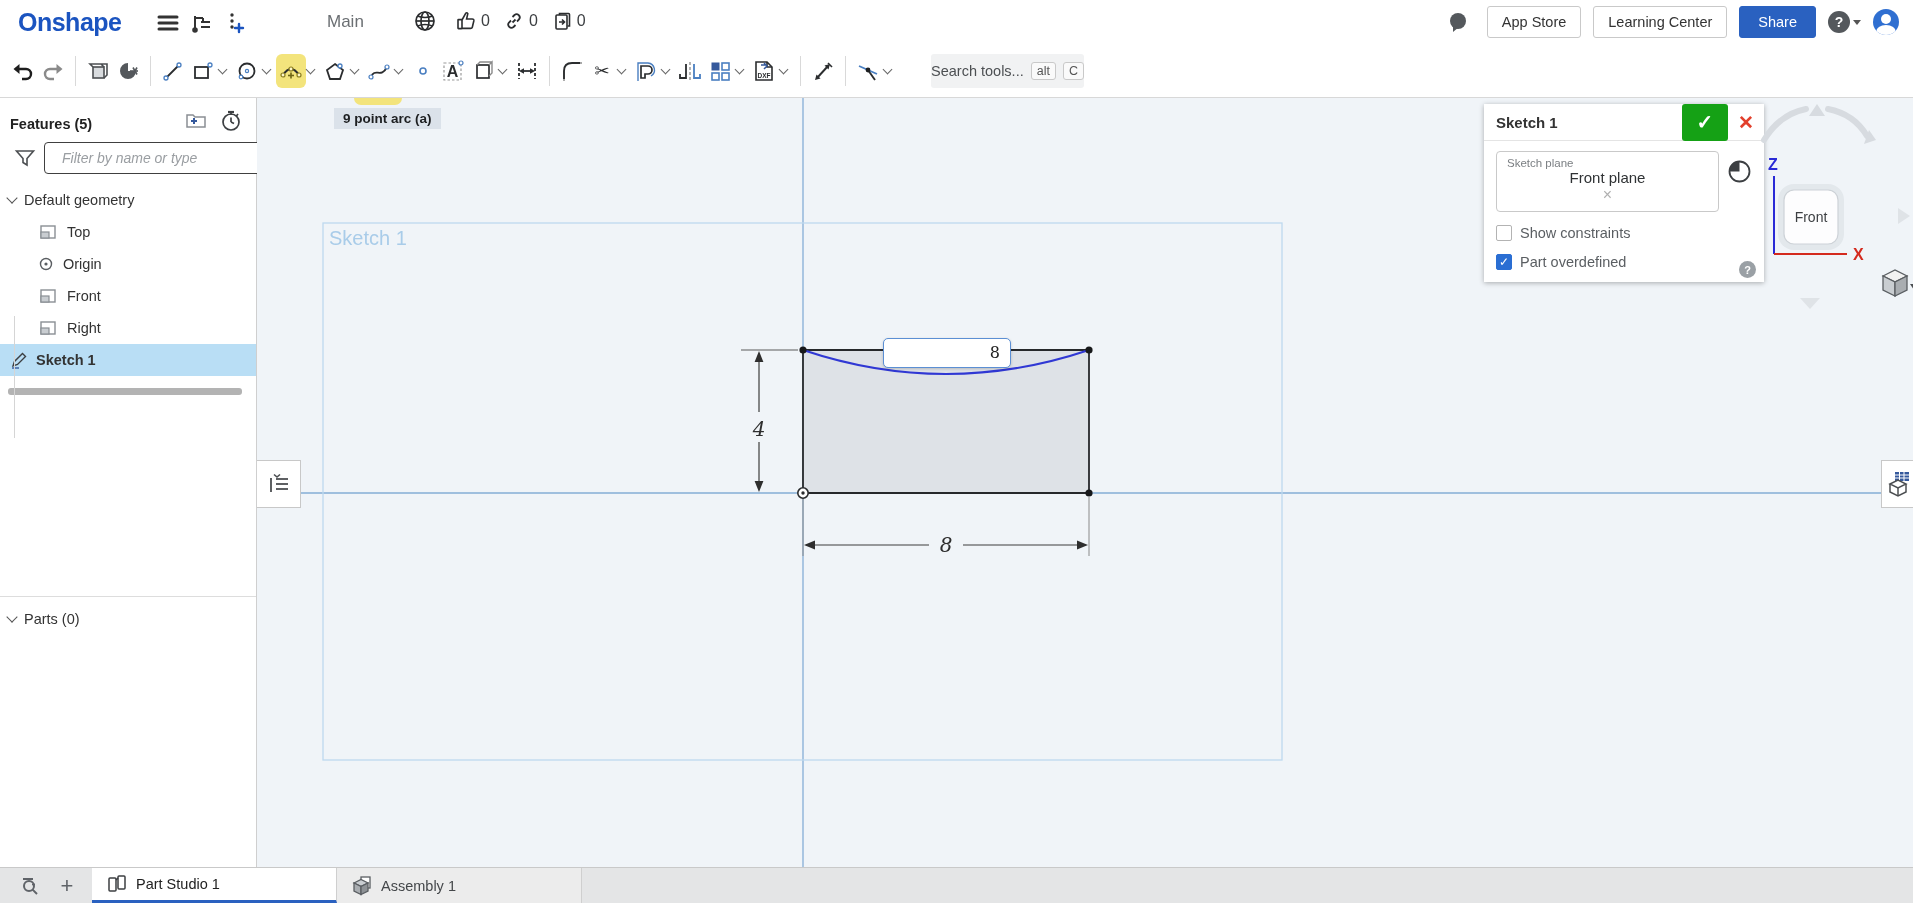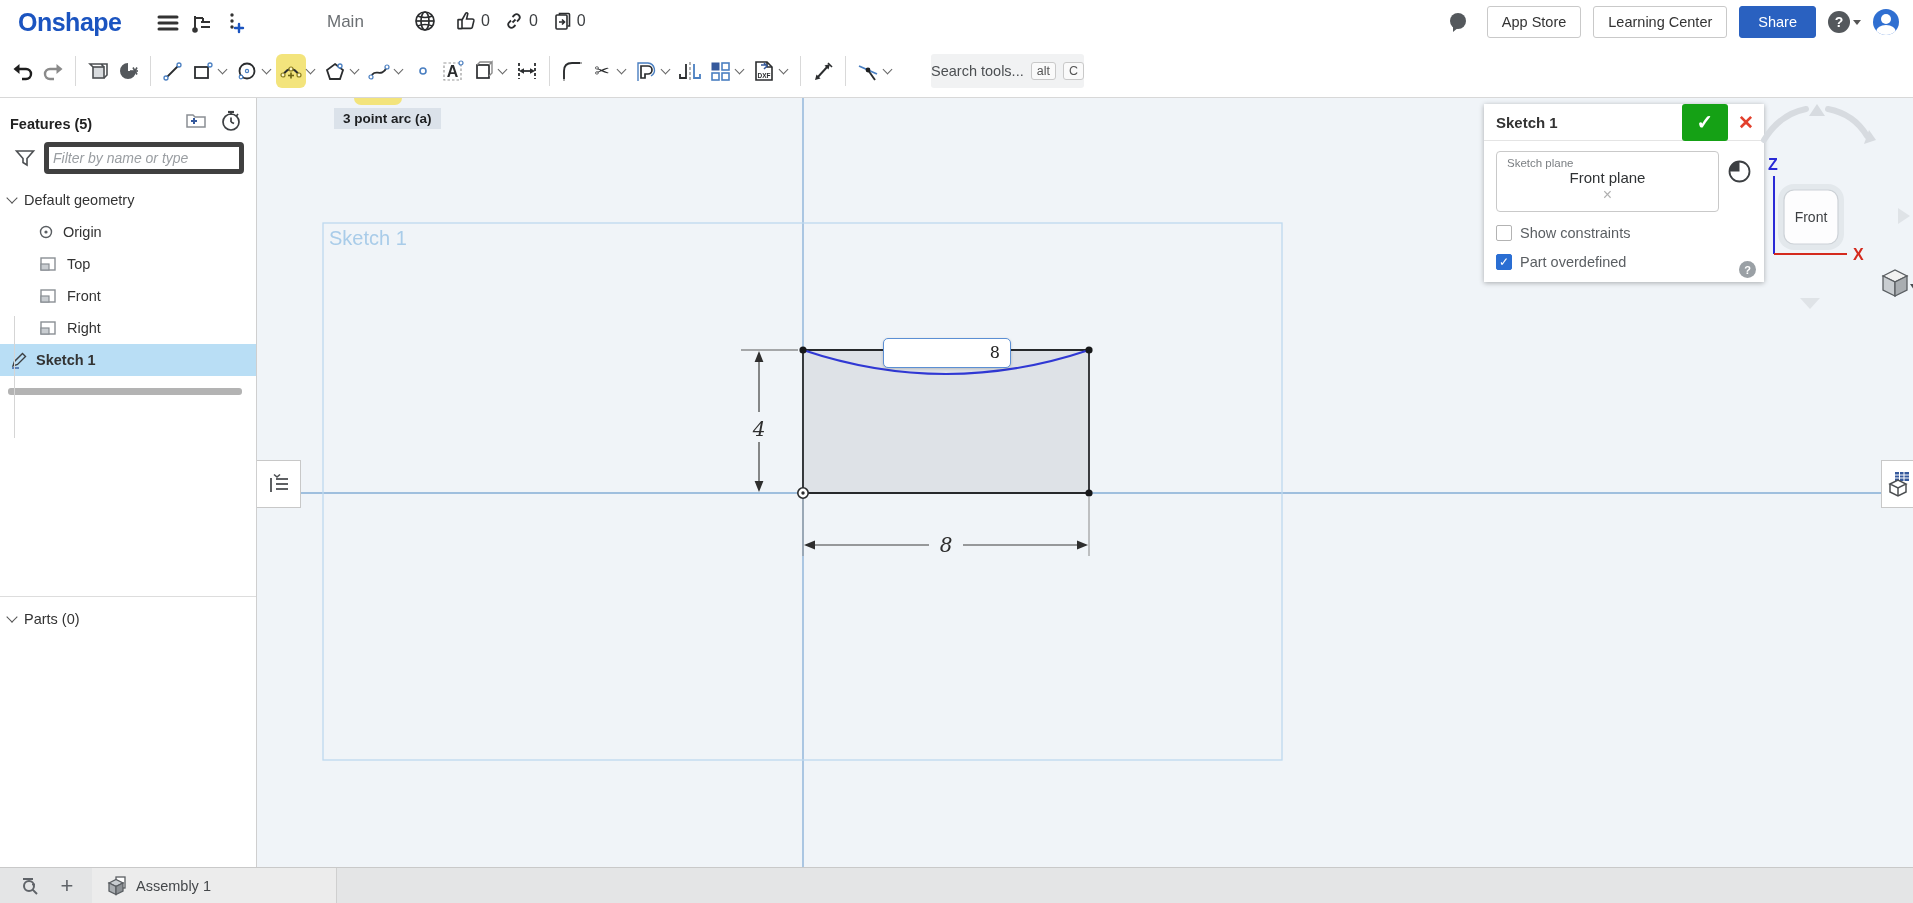--- a/index.html
+++ b/index.html
@@ -33,21 +33,21 @@
   .search-tools { margin-left:34px; background:#f1f2f3; border-radius:3px; height:34px; display:flex; align-items:center; gap:7px; padding:0 0; cursor:text; }
   .search-tools .stxt { font-size:14.5px; color:#4c4f52; }
   .kbd { font-size:12.5px; color:#555; background:#fafafa; border:1px solid #c9c9c9; border-radius:3px; padding:1px 5px; }
 
   
   .features-panel { position:absolute; left:0; top:98px; width:257px; bottom:36px; background:#fff; border-right:1px solid #cfcfcf; }
   .fp-title-row { display:flex; align-items:flex-end; padding:12px 10px 6px 10px; }
   .fp-title { font-size:14.5px; font-weight:bold; color:#222; flex:1; }
   .fp-title-icons { display:flex; gap:12px; margin-right:4px; }
   .filter-row { display:flex; align-items:center; gap:8px; padding:4px 12px 10px 14px; }
-  .filter-input { flex:1; height:32px; border:5px solid #404040; border-radius:4px; padding:0 4px; font-size:14px; font-style:italic; color:#444; font-family:inherit; }
+  .filter-input { flex:1; height:32px; border:1px solid #404040; border-radius:4px; padding:0 17px; font-size:14px; font-style:italic; color:#444; font-family:inherit; }
   .filter-input::placeholder { color:#9a9ea2; }
   .tree-row { display:flex; align-items:center; height:32px; font-size:14.5px; color:#333; cursor:pointer; }
   .tree-group { padding-left:8px; gap:8px; }
   .tree-child { padding-left:38px; gap:9px; position:relative; }
   .tree-guide { position:absolute; left:14px; top:218px; width:1px; height:122px; background:#d5d5d5; }
   .tree-chevron { width:8px; height:8px; border-right:1.8px solid #555; border-bottom:1.8px solid #555; transform:rotate(45deg); margin-top:-4px; }
   .row-selected { background:#b9def5; font-weight:bold; padding-left:10px; gap:8px; }
   .rollback-bar { margin:12px 14px 0 8px; height:7px; border-radius:3px; background:#b3b3b3; cursor:grab; }
   .fp-divider { position:absolute; left:0; right:0; top:498px; height:1px; background:#ddd; }
   .parts-row { position:absolute; left:0; right:0; top:505px; }
@@ -410,35 +410,35 @@
     </div>
 
     <div class="tree-row tree-group">
       <span class="tree-chevron"></span>
       <span>Default geometry</span>
     </div>
     <div class="tree-guide"></div>
 
     <div class="tree-row tree-child">
       <span>
+        <svg width="20" height="18" viewBox="0 0 20 18">
+            <rect x="3" y="3" width="14" height="12" fill="#fff" stroke="#8a8f94" stroke-width="1.4"></rect>
+            <rect x="3" y="9" width="8" height="6" fill="#c9cdd1" stroke="#8a8f94" stroke-width="1.2"></rect>
+          </svg>
+      </span>
+      <span>Top</span>
+    </div>
+    <div class="tree-row tree-child">
+      <span>
         <svg width="16" height="16" viewBox="0 0 16 16">
             <circle cx="8" cy="8" r="5.5" fill="none" stroke="#5a5e62" stroke-width="1.4"></circle>
             <circle cx="8" cy="8" r="1.6" fill="#5a5e62"></circle>
           </svg>
       </span>
       <span>Origin</span>
-    </div>
-    <div class="tree-row tree-child">
-      <span>
-        <svg width="20" height="18" viewBox="0 0 20 18">
-            <rect x="3" y="3" width="14" height="12" fill="#fff" stroke="#8a8f94" stroke-width="1.4"></rect>
-            <rect x="3" y="9" width="8" height="6" fill="#c9cdd1" stroke="#8a8f94" stroke-width="1.2"></rect>
-          </svg>
-      </span>
-      <span>Top</span>
     </div>
     <div class="tree-row tree-child">
       <span>
         <svg width="20" height="18" viewBox="0 0 20 18">
             <rect x="3" y="3" width="14" height="12" fill="#fff" stroke="#8a8f94" stroke-width="1.4"></rect>
             <rect x="3" y="9" width="8" height="6" fill="#c9cdd1" stroke="#8a8f94" stroke-width="1.2"></rect>
           </svg>
       </span>
       <span>Front</span>
     </div>
@@ -506,21 +506,21 @@
 
       <circle cx="546" cy="252" r="3.6" fill="#17181a"></circle>
       <circle cx="832" cy="252" r="3.6" fill="#17181a"></circle>
       <circle cx="832" cy="395" r="3.6" fill="#17181a"></circle>
       <circle cx="546" cy="395" r="5.2" fill="#fff" stroke="#2a2c2e" stroke-width="1.6"></circle>
       <circle cx="546" cy="395" r="1.7" fill="#2a2c2e"></circle>
     </svg>
 
     <div class="hl-blob"></div>
 
-    <div class="tool-tooltip">3 point arc (a)</div>
+    <div class="tool-tooltip">9 point arc (a)</div>
 
     <div class="sketch-label">Sketch 1</div>
 
     <div class="dim-input">8</div>
 
     <div class="flyout-left">
       <svg width="24" height="24" viewBox="0 0 24 24">
           <g stroke="#4c4f52" stroke-width="1.8">
             <line x1="4" y1="6" x2="4" y2="20"></line>
             <line x1="9" y1="7" x2="21" y2="7"></line>
@@ -616,20 +616,30 @@
       <div class="tbar-btn">
         <svg width="22" height="22" viewBox="0 0 22 22" fill="none" stroke="#5f6368" stroke-width="2">
             <line x1="3" y1="4" x2="13" y2="4"></line>
             <circle cx="9" cy="11" r="5"></circle>
             <line x1="12.6" y1="14.6" x2="17" y2="19"></line>
             <line x1="12" y1="9.5" x2="15" y2="9.5" stroke-width="1.6"></line>
           </svg>
       </div>
       <div class="tbar-btn">+</div>
     </div>
+    <div class="doc-tab active">
+      <span>
+        <svg width="22" height="22" viewBox="0 0 22 22" fill="none" stroke="#3c3f42" stroke-width="1.5">
+            <rect x="3" y="5" width="7" height="13" rx="1"></rect>
+            <rect x="12" y="3" width="7" height="13" rx="1"></rect>
+            <path d="M10 7 L12 5"></path>
+          </svg>
+      </span>
+      <span>Part Studio 1</span>
+    </div>
     <div class="doc-tab">
       <span>
         <svg width="22" height="22" viewBox="0 0 22 22">
             <rect x="10" y="2" width="9" height="11" fill="#fff" stroke="#5a5e62" stroke-width="1.3"></rect>
             <polygon points="3,8 10,4.5 17,8 10,11.5" fill="#c9cdd1" stroke="#5a5e62" stroke-width="1.3"></polygon>
             <polygon points="3,8 3,16 10,19.5 10,11.5" fill="#a9adb1" stroke="#5a5e62" stroke-width="1.3"></polygon>
             <polygon points="17,8 17,16 10,19.5 10,11.5" fill="#8d9195" stroke="#5a5e62" stroke-width="1.3"></polygon>
           </svg>
       </span>
       <span>Assembly 1</span>

